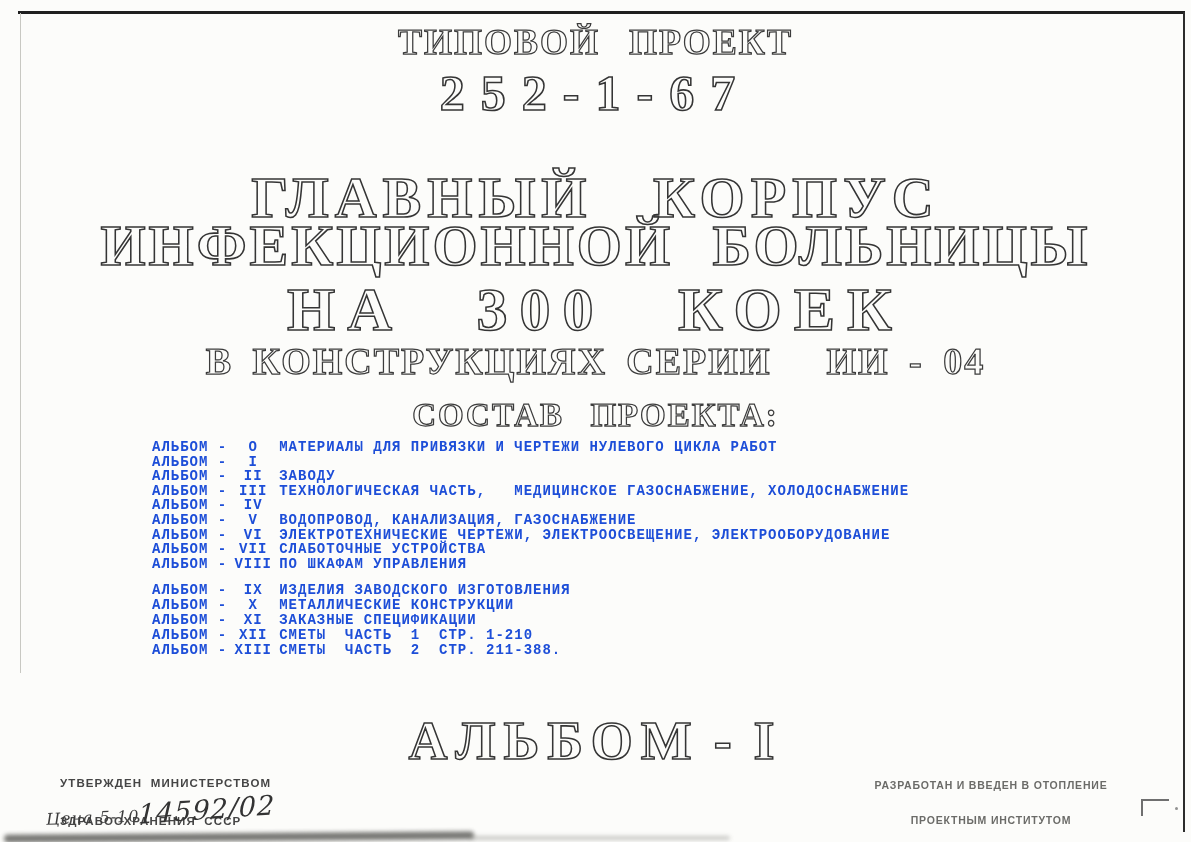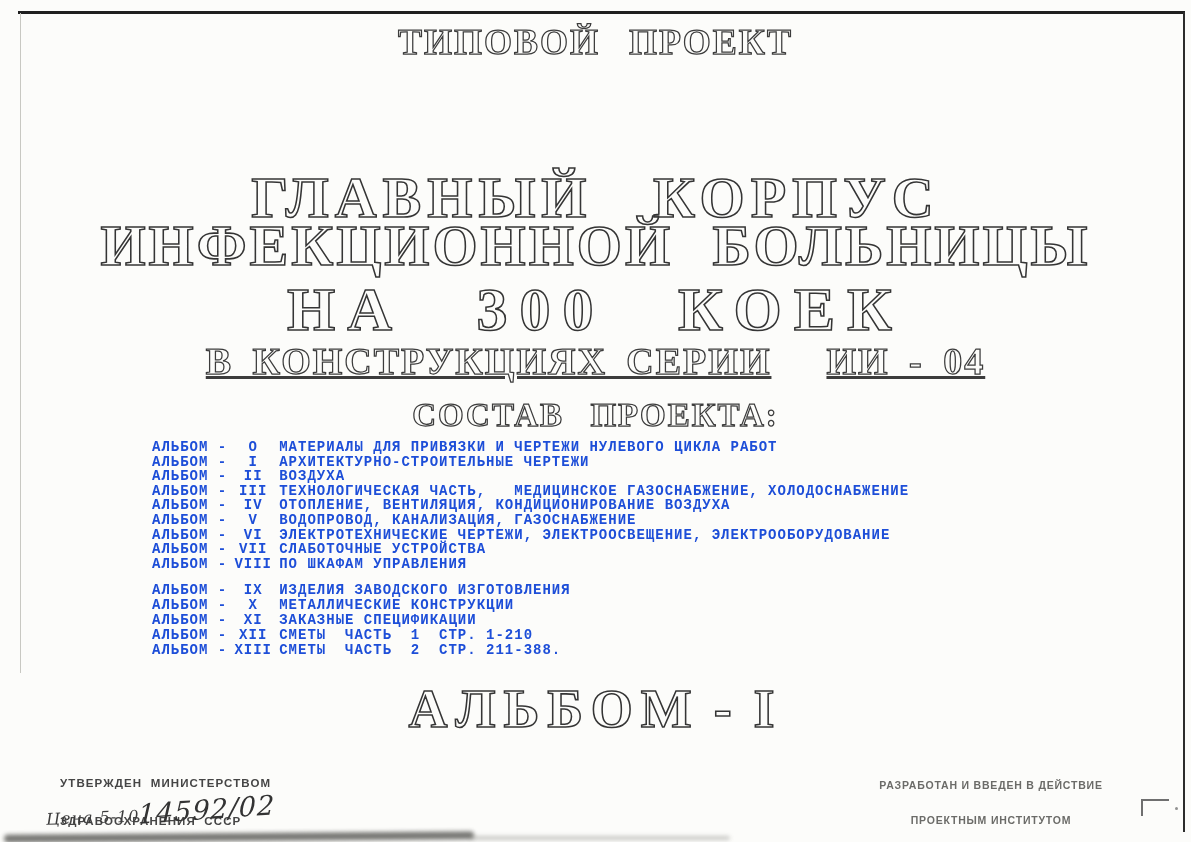--- a/index.html
+++ b/index.html
@@ -29,24 +29,24 @@
   }
   @supports (-webkit-text-stroke: 1px #000){
     .outline{color:rgba(255,255,255,0);-webkit-text-stroke:1.25px #3c3c3c;}
     .outline.heavy{-webkit-text-stroke:1.55px #353535;}
   }
   .kind-label{top:21px;font-size:36px;letter-spacing:2px;word-spacing:18px;}
   .project-number{top:64px;font-size:50px;letter-spacing:16px;}
   .title-1{top:164px;font-size:58px;letter-spacing:6px;word-spacing:40px;}
   .title-2{top:212px;font-size:58px;letter-spacing:3px;word-spacing:22px;}
   .title-3{top:274px;font-size:62px;letter-spacing:12px;word-spacing:45px;}
-  .series-line{top:339px;font-size:38px;letter-spacing:2px;word-spacing:8px;text-decoration:underline;}
+  .series-line{top:339px;font-size:38px;letter-spacing:2px;word-spacing:8px;}
   .series-code{margin-left:55px;}
   .contents-heading{top:397px;font-size:33px;letter-spacing:2px;word-spacing:16px;}
-  .album-footer{top:678px;font-size:54px;letter-spacing:8px;}
+  .album-footer{top:710px;font-size:54px;letter-spacing:8px;}
   .album-footer .dash{margin:0 14px;}
 
   
   .albums{
     position:absolute;left:152px;top:440px;
     font-family:"Liberation Mono","DejaVu Sans Mono",monospace;
     font-weight:bold;font-size:14px;letter-spacing:1px;color:#1d4ed8;
   }
   .album-row{display:flex;}
   .albums .g1 .album-row{line-height:14.6px;}
@@ -83,55 +83,54 @@
 </head>
 <body>
 
 <div class="page">
 
   <div class="border-top"></div>
   <div class="border-right"></div>
   <div class="border-left"></div>
 
   <div class="outline kind-label">ТИПОВОЙ ПРОЕКТ</div>
+  <div class="outline heavy project-number">252-1-67</div>
 
   <div class="outline heavy title-1">ГЛАВНЫЙ КОРПУС</div>
   <div class="outline heavy title-2">ИНФЕКЦИОННОЙ БОЛЬНИЦЫ</div>
   <div class="outline heavy title-3">НА 300 КОЕК</div>
 
   <div class="outline series-line"><span>В КОНСТРУКЦИЯХ СЕРИИ</span><span class="series-code">ИИ - 04</span></div>
 
   <div class="outline contents-heading">СОСТАВ ПРОЕКТА:</div>
 
   <div class="albums">
     <div class="g1">
       <div class="album-row">
           <span class="al-prefix">АЛЬБОМ -</span>
           <span class="al-num">О</span>
           <span class="al-title">МАТЕРИАЛЫ ДЛЯ ПРИВЯЗКИ И ЧЕРТЕЖИ НУЛЕВОГО ЦИКЛА РАБОТ</span>
         </div>
       <div class="album-row">
           <span class="al-prefix">АЛЬБОМ -</span>
           <span class="al-num">I</span>
-          <span class="al-title">АРХИТЕКТУРНО-СТРОИТЕЛЬНЫЕ ЧЕРТЕЖИ</span>
         </div>
       <div class="album-row">
           <span class="al-prefix">АЛЬБОМ -</span>
           <span class="al-num">II</span>
-          <span class="al-title">ВОЗДУХА</span>
+          <span class="al-title">ЗАВОДУ</span>
         </div>
       <div class="album-row">
           <span class="al-prefix">АЛЬБОМ -</span>
           <span class="al-num">III</span>
           <span class="al-title">ТЕХНОЛОГИЧЕСКАЯ ЧАСТЬ,   МЕДИЦИНСКОЕ ГАЗОСНАБЖЕНИЕ, ХОЛОДОСНАБЖЕНИЕ</span>
         </div>
       <div class="album-row">
           <span class="al-prefix">АЛЬБОМ -</span>
           <span class="al-num">IV</span>
-          <span class="al-title">ОТОПЛЕНИЕ, ВЕНТИЛЯЦИЯ, КОНДИЦИОНИРОВАНИЕ ВОЗДУХА</span>
         </div>
       <div class="album-row">
           <span class="al-prefix">АЛЬБОМ -</span>
           <span class="al-num">V</span>
           <span class="al-title">ВОДОПРОВОД, КАНАЛИЗАЦИЯ, ГАЗОСНАБЖЕНИЕ</span>
         </div>
       <div class="album-row">
           <span class="al-prefix">АЛЬБОМ -</span>
           <span class="al-num">VI</span>
           <span class="al-title">ЭЛЕКТРОТЕХНИЧЕСКИЕ ЧЕРТЕЖИ, ЭЛЕКТРООСВЕЩЕНИЕ, ЭЛЕКТРООБОРУДОВАНИЕ</span>
@@ -179,21 +178,21 @@
   <div class="outline heavy album-footer"><span>АЛЬБОМ</span><span class="dash">-</span><span>I</span></div>
 
   <div class="approved">
     <div>УТВЕРЖДЕН  МИНИСТЕРСТВОМ</div>
     <div>ЗДРАВООХРАНЕНИЯ  СССР</div>
     
     
   </div>
 
   <div class="developed">
-    <div>РАЗРАБОТАН И ВВЕДЕН В ДЕЙСТВИЕ</div>
+    <div>РАЗРАБОТАН И ВВЕДЕН В ОТОПЛЕНИЕ</div>
     <div>ПРОЕКТНЫМ ИНСТИТУТОМ</div>
     
     
   </div>
 
   <div class="price-note">Цена 5-10</div>
   <div class="handwritten-number">14592/02</div>
 
   <div class="corner-mark"></div>
   <div class="smudge1"></div>

